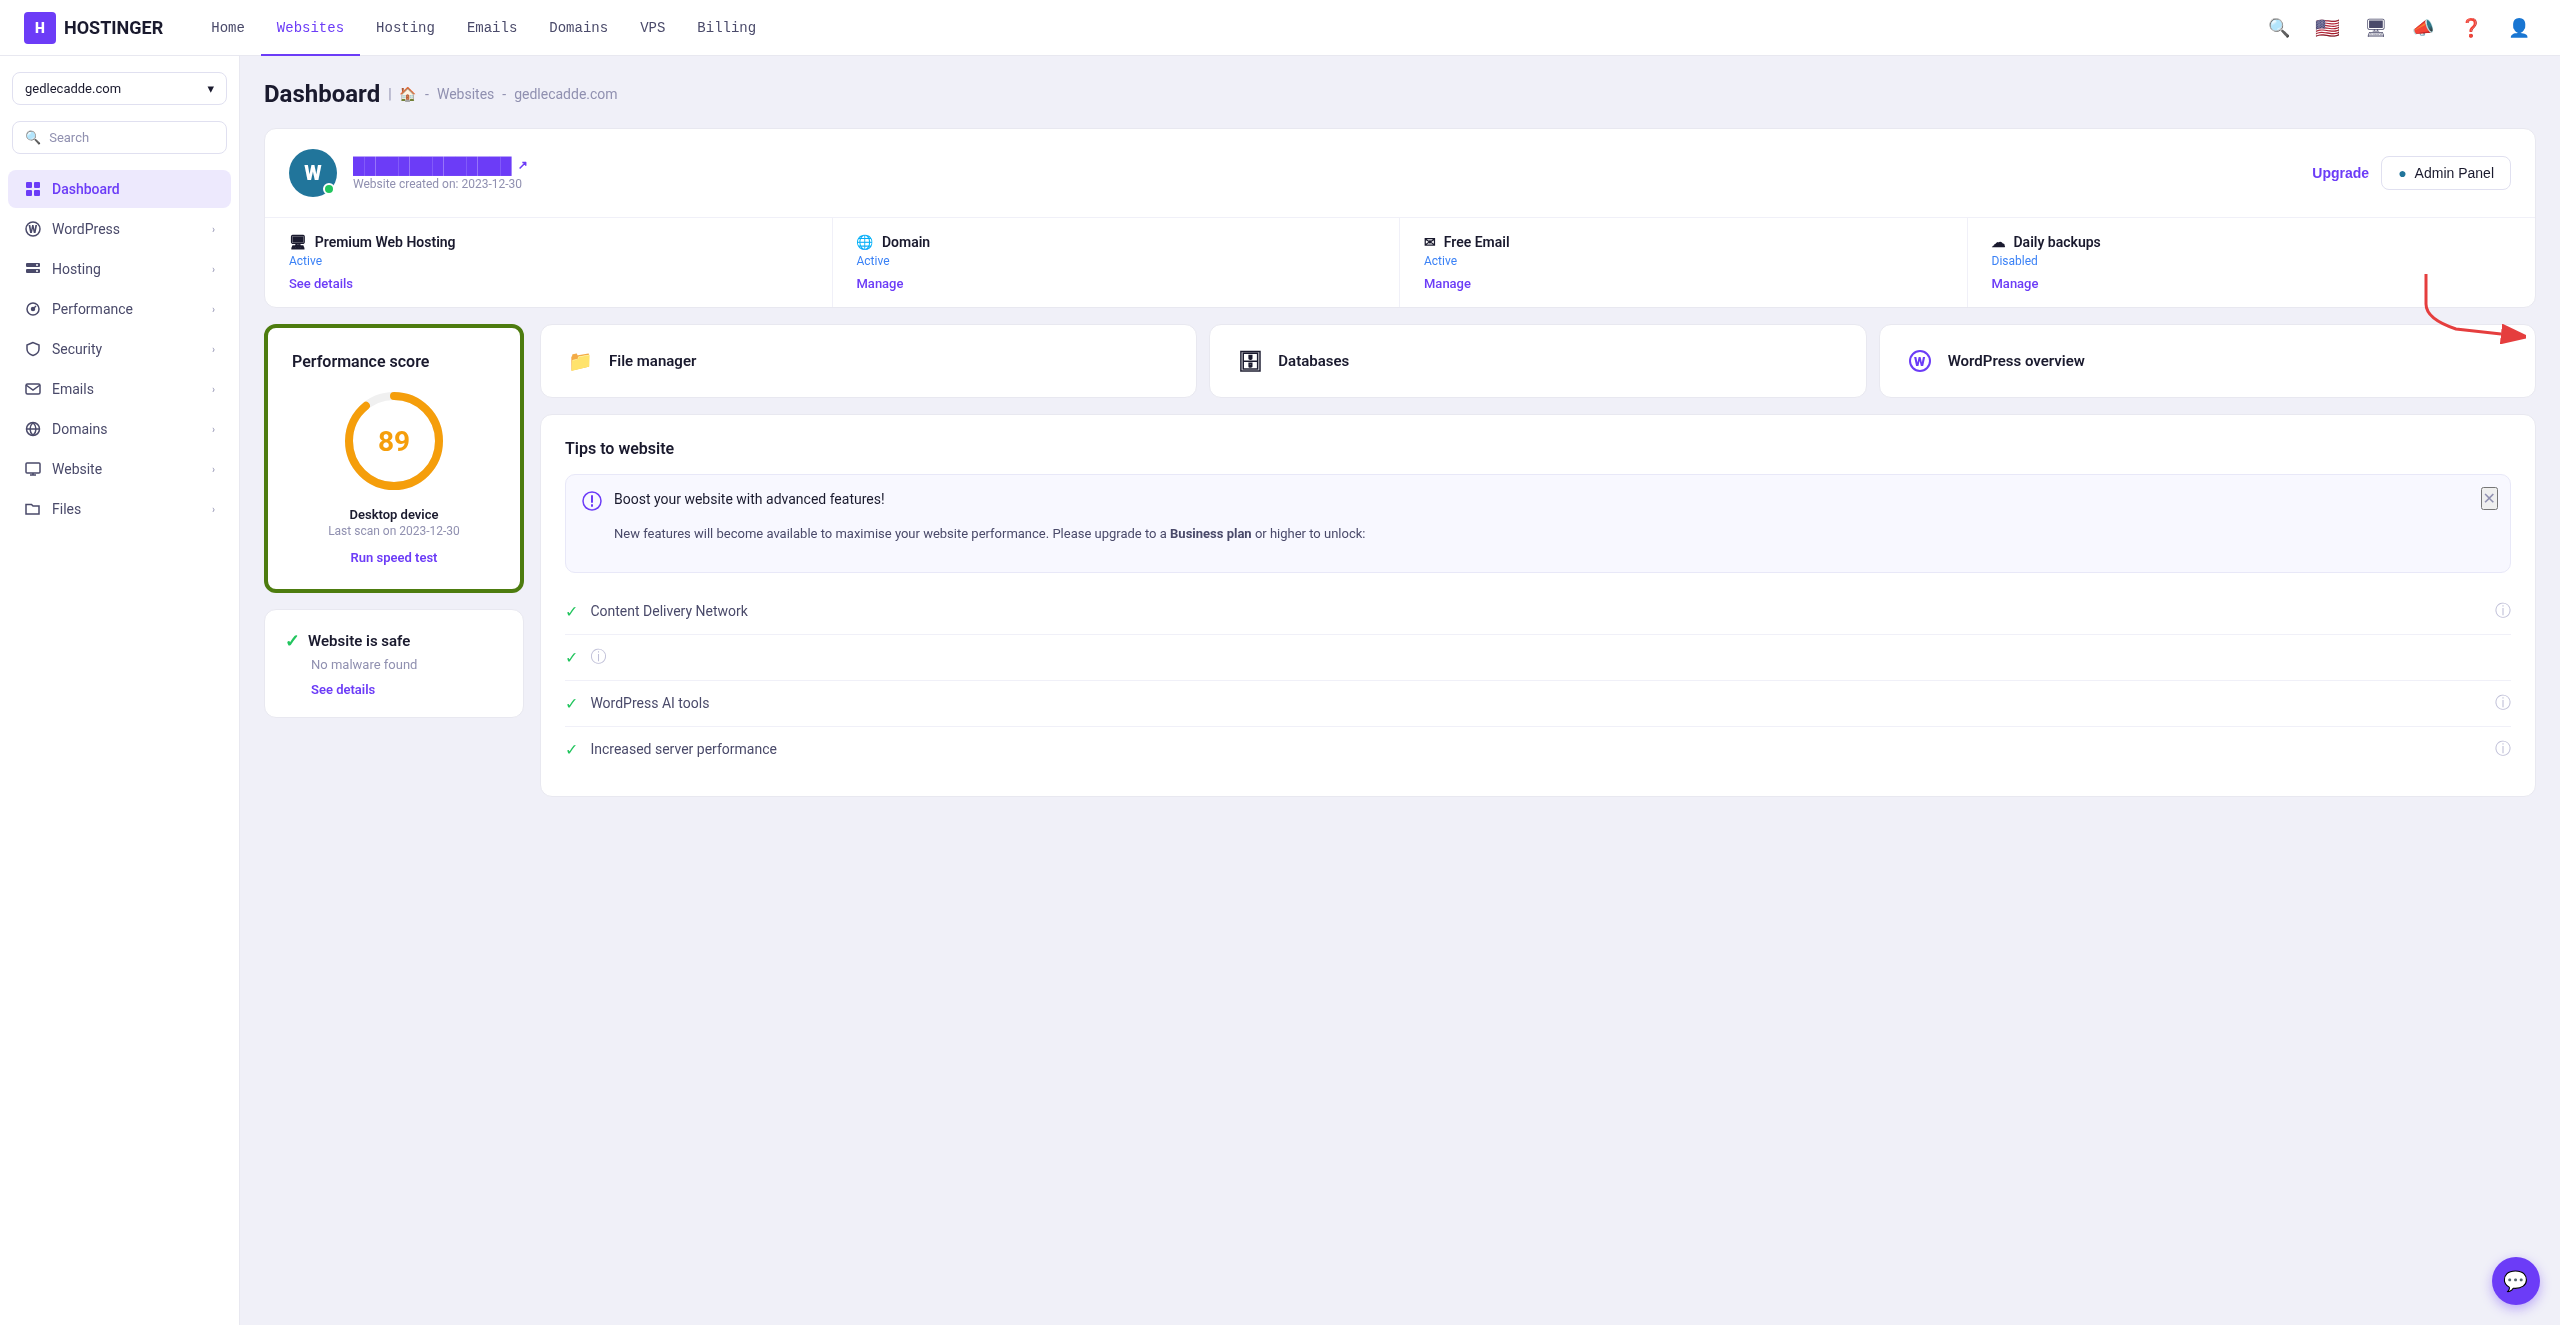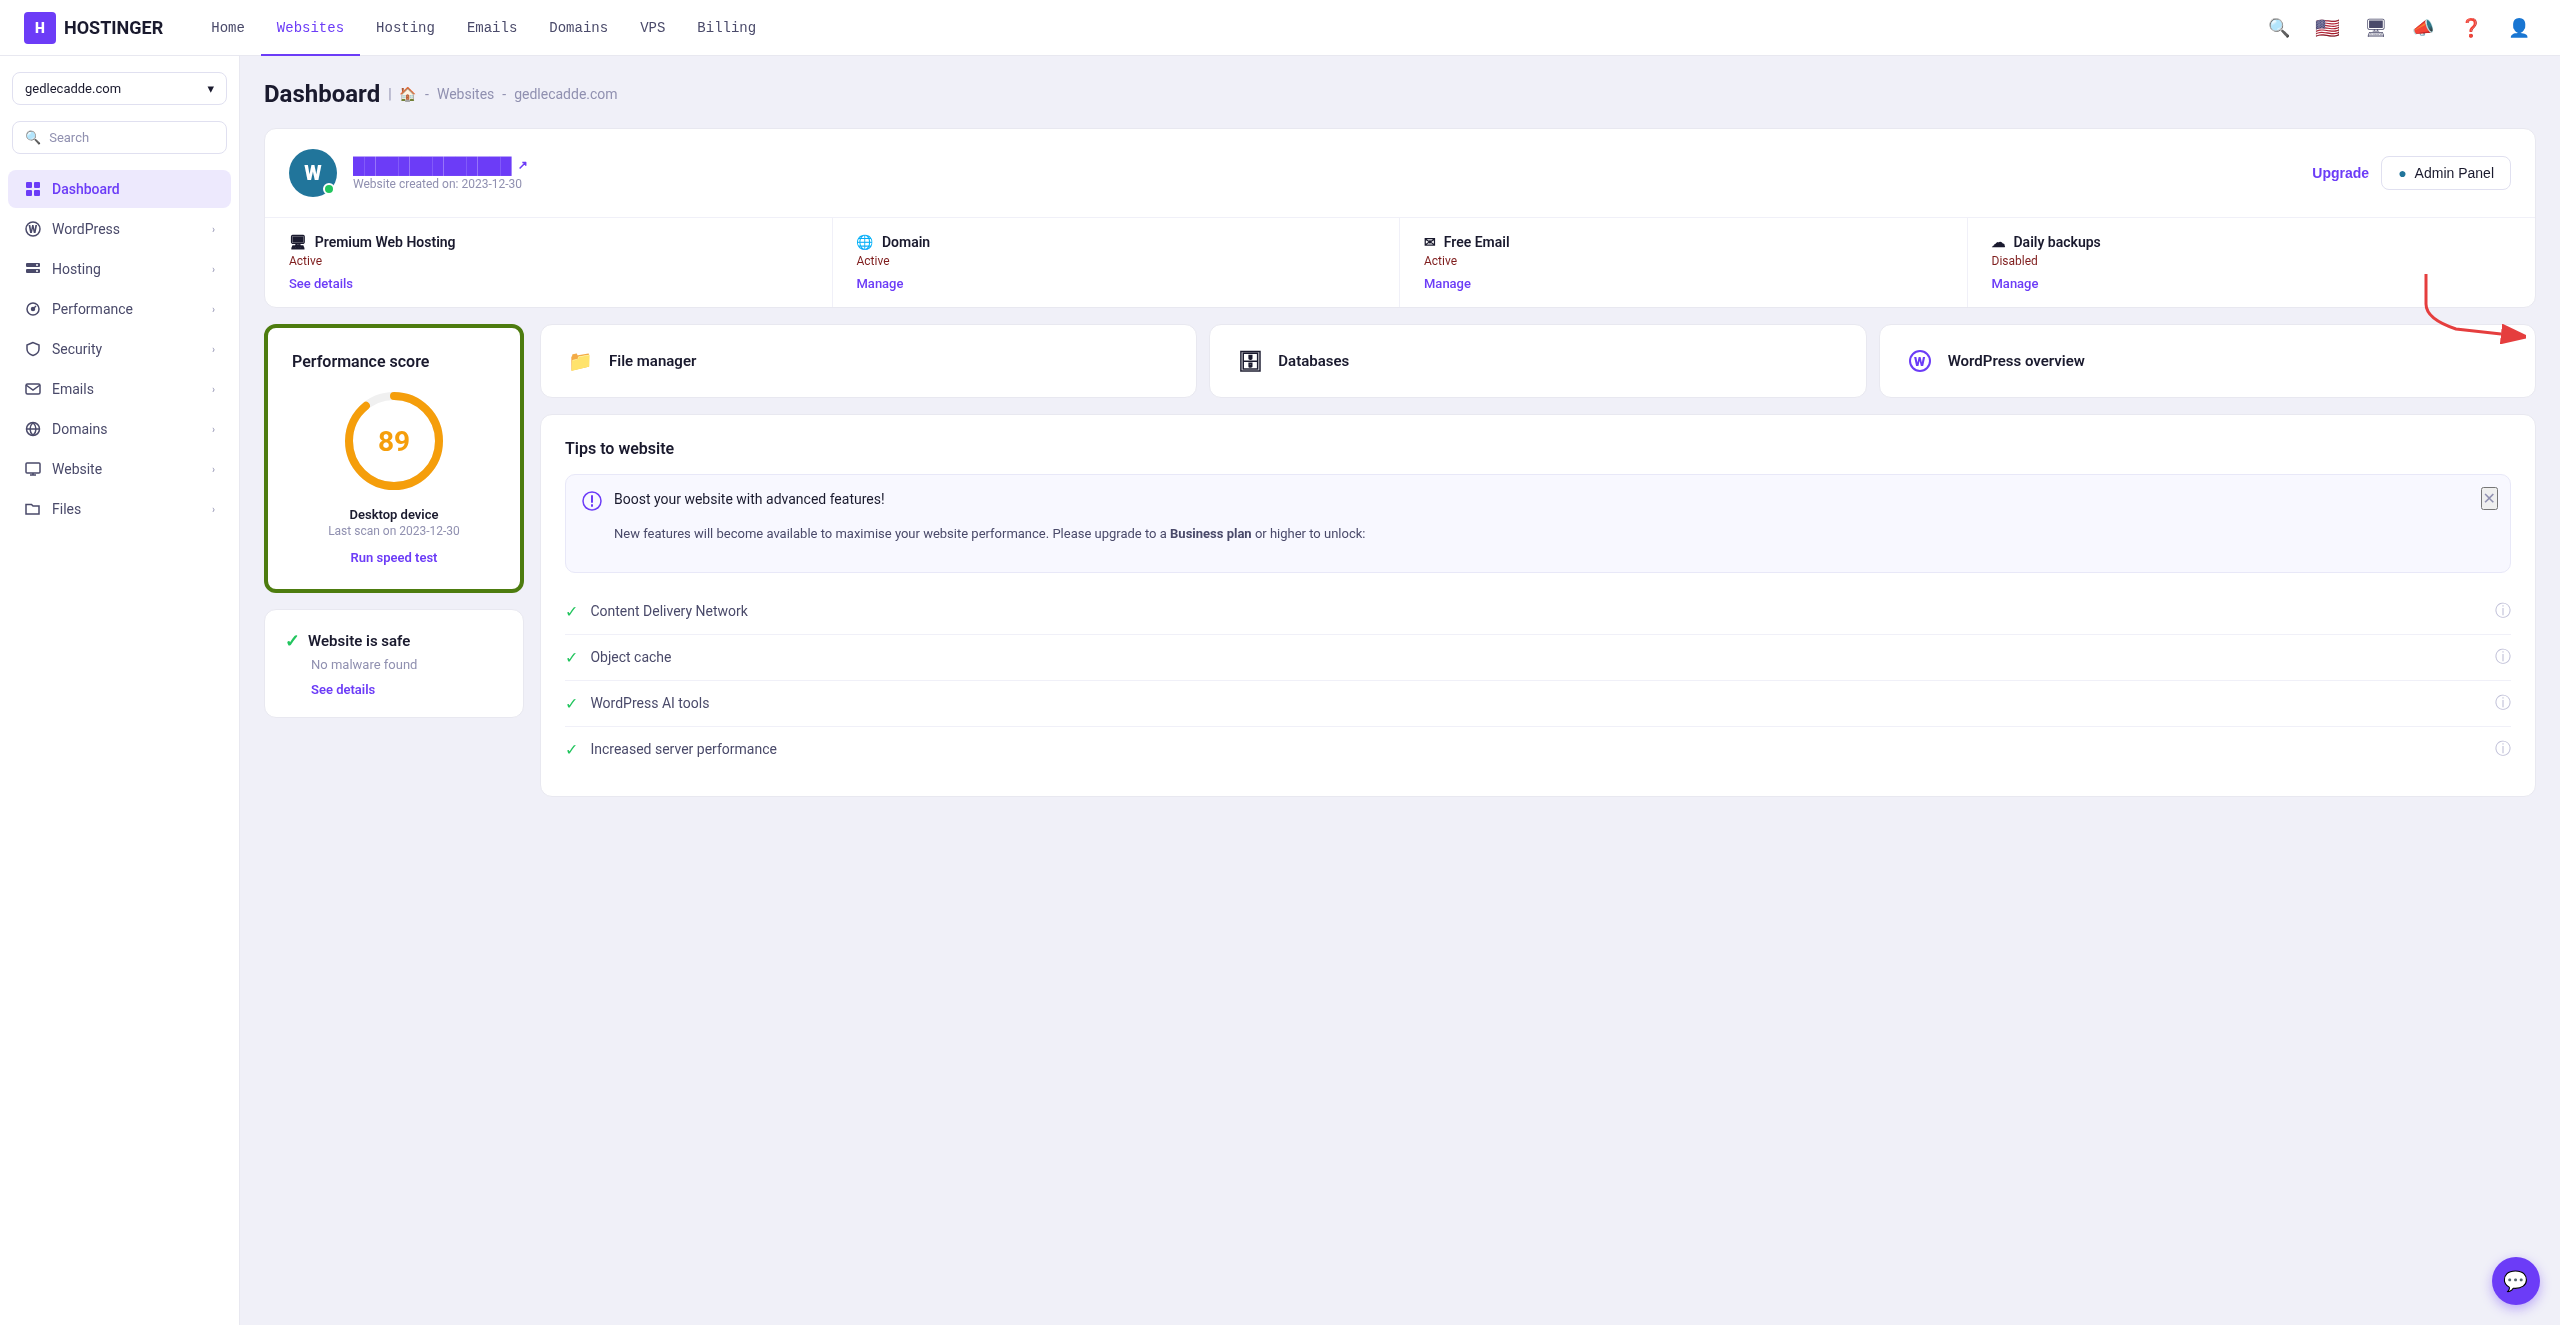--- a/index.html
+++ b/index.html
@@ -53,21 +53,21 @@
     .website-created { font-size: 12px; color: #9090b0; margin-top: 2px; }
     .website-actions { display: flex; gap: 12px; margin-left: 44px; }
     .btn-upgrade { color: #6c3cf7; font-weight: 600; font-size: 14px; cursor: pointer; background: none; border: none; }
     .btn-admin { display: flex; align-items: center; gap: 8px; border: 1.5px solid #e0e0f0; border-radius: 8px; padding: 8px 16px; font-size: 14px; font-weight: 500; cursor: pointer; background: #fff; color: #1a1a2e; }
 
     
     .services-row { display: grid; grid-template-columns: 1fr 1fr 1fr 1fr; gap: 0; border-top: 1px solid #f0f0f8; }
     .service-item { padding: 16px 24px; border-right: 1px solid #f0f0f8; }
     .service-item:last-child { border-right: none; }
     .service-header { display: flex; align-items: center; gap: 8px; font-weight: 600; font-size: 14px; margin-bottom: 4px; }
-    .service-status { font-size: 12px; color: #7f1d1d; margin-bottom: 8px; }
+    .service-status { font-size: 12px; color: #3b82f6; margin-bottom: 8px; }
     .service-link { color: #6c3cf7; font-size: 13px; font-weight: 500; cursor: pointer; }
 
     
     .bottom-row { display: grid; grid-template-columns: 260px 1fr; gap: 16px; }
     .left-col { display: flex; flex-direction: column; gap: 16px; }
 
     
     .perf-card { background: #fff; border-radius: 12px; padding: 24px; border: 4px solid #4d7c0f; }
     .perf-title { font-size: 16px; font-weight: 600; margin-bottom: 20px; }
     .score-ring { position: relative; width: 100px; height: 100px; margin: 0 auto 16px; }
@@ -407,21 +407,20 @@
             </div>
           </div>
 
           <div class="tip-row">
             <span class="tip-check">✓</span>
             <span class="tip-text">Content Delivery Network</span>
             <span class="tip-info">ⓘ</span>
           </div>
           <div class="tip-row">
             <span class="tip-check">✓</span>
-            <span class="tip-text">Object cache</span>
             <span class="tip-info">ⓘ</span>
           </div>
           <div class="tip-row">
             <span class="tip-check">✓</span>
             <span class="tip-text">WordPress AI tools</span>
             <span class="tip-info">ⓘ</span>
           </div>
           <div class="tip-row">
             <span class="tip-check">✓</span>
             <span class="tip-text">Increased server performance</span>

